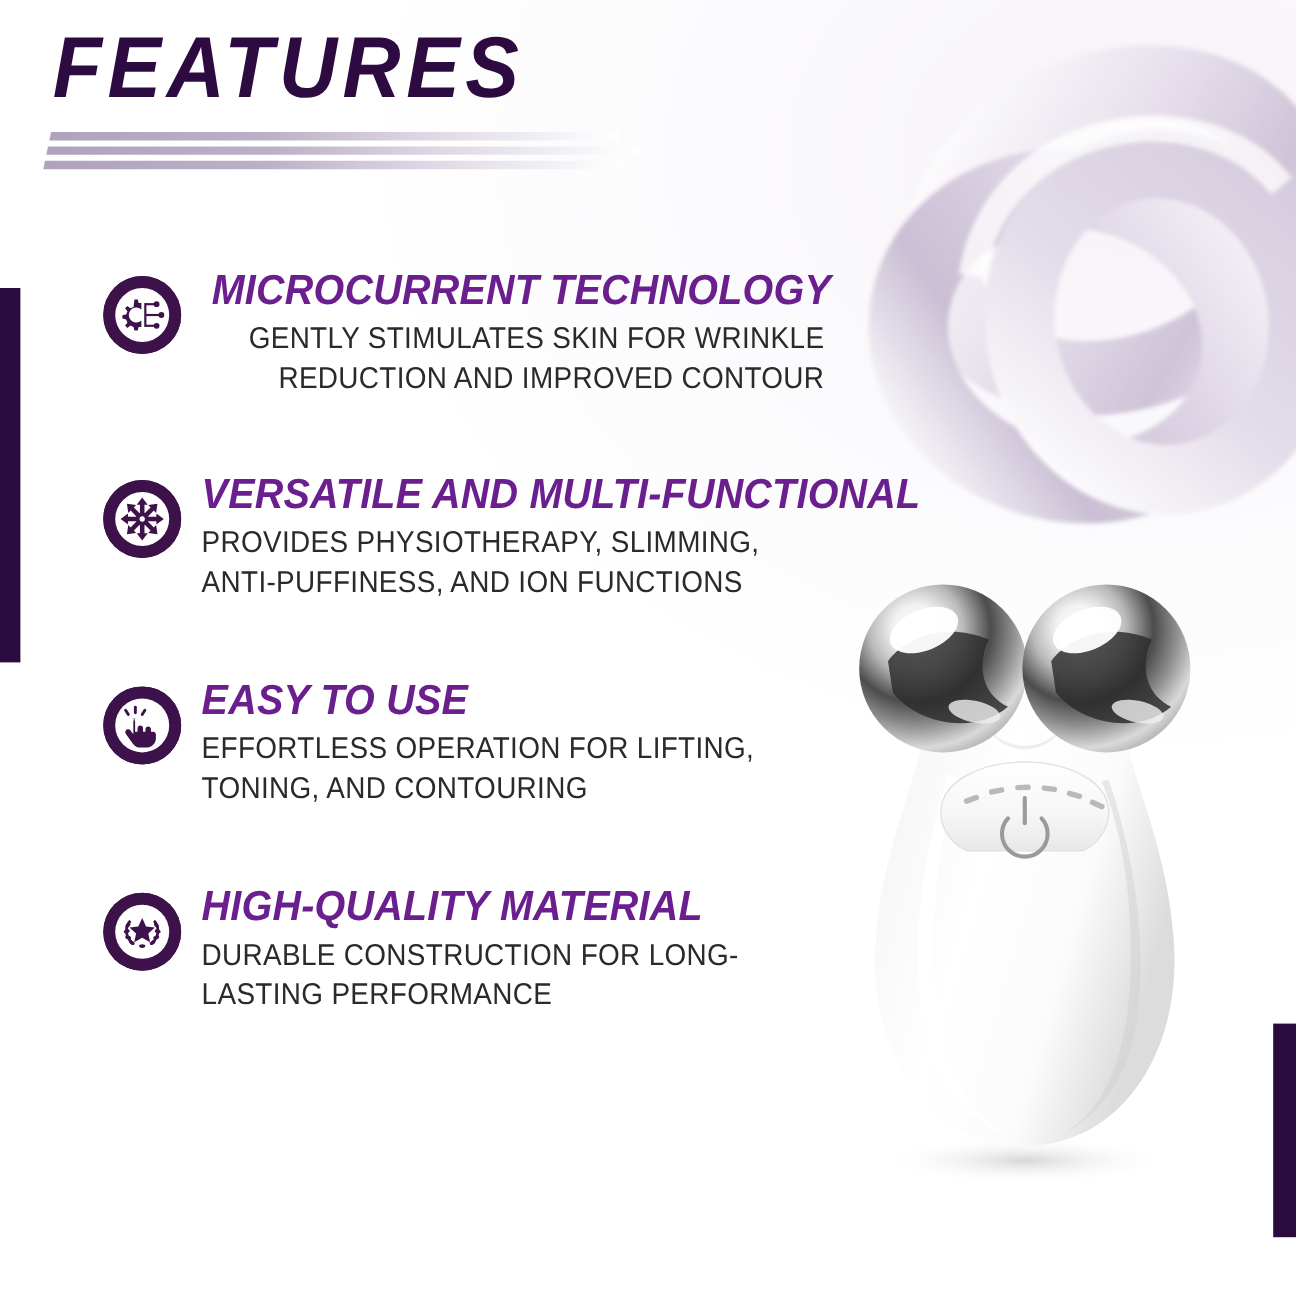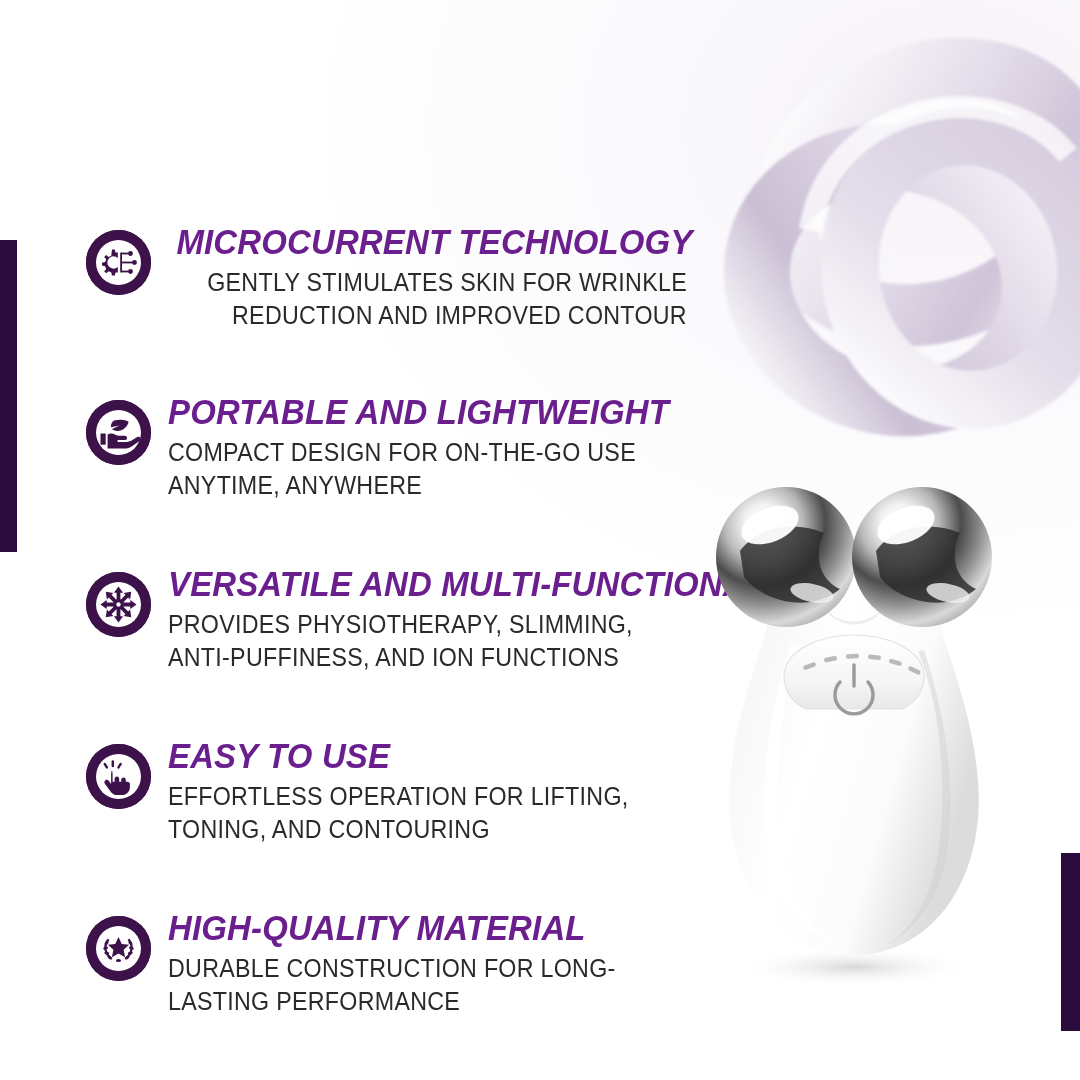--- a/index.html
+++ b/index.html
@@ -164,20 +164,28 @@
         <ellipse cx="196" cy="300" rx="140" ry="122" transform="rotate(14 196 300)" fill="none" stroke="url(#rg2)" stroke-width="66"></ellipse>
         <ellipse cx="268" cy="288" rx="118" ry="132" transform="rotate(-8 268 288)" fill="none" stroke="url(#rg3)" stroke-width="58"></ellipse>
         <path d="M110 250 C 130 120, 300 90, 368 175" fill="none" stroke="#ffffff" stroke-width="22" opacity="0.75"></path>
       </g>
     </svg>
   </div>
 
   <div class="side-bar-left"></div>
   <div class="side-bar-right"></div>
 
+  <div class="header">
+    <div class="page-title">FEATURES</div>
+    <div class="title-rules">
+      <i></i>
+      <i></i>
+      <i></i>
+    </div>
+  </div>
 
   <div class="features">
 
     <div class="feature">
       <div class="f-icon">
         <svg viewBox="0 0 65 65" xmlns="http://www.w3.org/2000/svg">
           <circle cx="32.5" cy="32.5" r="32.5" fill="#3d1149"></circle>
           <circle cx="32.5" cy="32.5" r="22.5" fill="#ffffff"></circle>
           <g fill="#3d1149">
             <path d="M26 19.5 l2.8 0 0.7 3.1 a11 11 0 0 1 2.3 0 l0 5.4 a6.2 6.2 0 1 0 0 9.0 l0 5.4 a11 11 0 0 1 -2.3 0 l-0.7 3.1 -2.8 0 -0.7-3.1 -2.7-1.1 -2.4 2.0 -2.0-2.0 2.0-2.4 -1.1-2.7 -3.1-0.7 0-2.8 3.1-0.7 1.1-2.7 -2.0-2.4 2.0-2.0 2.4 2.0 2.7-1.1z"></path>
@@ -188,35 +196,20 @@
             <rect x="35" y="31.6" width="13.5" height="1.8"></rect>
             <rect x="35" y="40.6" width="9.5" height="1.8"></rect>
             <rect x="34.2" y="22.6" width="1.8" height="19.8"></rect>
           </g>
         </svg>
       </div>
       <div class="f-title">MICROCURRENT TECHNOLOGY</div>
       <div class="f-desc">GENTLY STIMULATES SKIN FOR WRINKLE REDUCTION AND IMPROVED CONTOUR</div>
     </div>
 
-    <div class="feature">
-      <div class="f-icon">
-        <svg viewBox="0 0 65 65" xmlns="http://www.w3.org/2000/svg">
-          <circle cx="32.5" cy="32.5" r="32.5" fill="#3d1149"></circle>
-          <circle cx="32.5" cy="32.5" r="22.5" fill="#ffffff"></circle>
-          <g fill="#3d1149">
-            <path d="M28 20.5 c7.5 -2.2 13.8 0.4 14.4 1.0 c0.6 0.6 -1.4 6.6 -7.0 8.8 c-4.3 1.7 -8.2 0.3 -9.4 -1.2 l7.6 -3.6 -8.6 1.7 c-0.4 -2.3 0.9 -5.5 3.0 -6.7z"></path>
-            <path d="M14.5 33.5 h5.2 v11.2 h-5.2z"></path>
-            <path d="M21.6 34.6 c2.3 -1.6 5.2 -1.3 7.2 -0.2 c1.7 0.9 3.0 1.3 5.1 1.3 h4.6 c1.6 0 2.6 1.0 2.6 2.2 c0 1.2 -1.0 2.2 -2.6 2.2 h-6.9 v1.8 h8.6 c2.5 0 4.5 -0.7 6.6 -2.1 l4.0 -2.6 c1.4 -0.9 3.0 -0.5 3.6 0.7 c0.6 1.2 0.1 2.5 -1.2 3.4 l-6.9 4.7 c-2.6 1.8 -5.0 2.6 -8.1 2.6 h-16.6z"></path>
-          </g>
-        </svg>
-      </div>
-      <div class="f-title">PORTABLE AND LIGHTWEIGHT</div>
-      <div class="f-desc">COMPACT DESIGN FOR ON-THE-GO USE ANYTIME, ANYWHERE</div>
-    </div>
 
     <div class="feature">
       <div class="f-icon">
         <svg viewBox="0 0 65 65" xmlns="http://www.w3.org/2000/svg">
           <circle cx="32.5" cy="32.5" r="32.5" fill="#3d1149"></circle>
           <circle cx="32.5" cy="32.5" r="22.5" fill="#ffffff"></circle>
           <g fill="#3d1149">
             <g id="arrows">
               <path d="M32.5 14.5 l4.6 6.2 h-2.7 v7.2 h-3.8 v-7.2 h-2.7z"></path>
               <path d="M32.5 50.5 l-4.6 -6.2 h2.7 v-7.2 h3.8 v7.2 h2.7z"></path>

